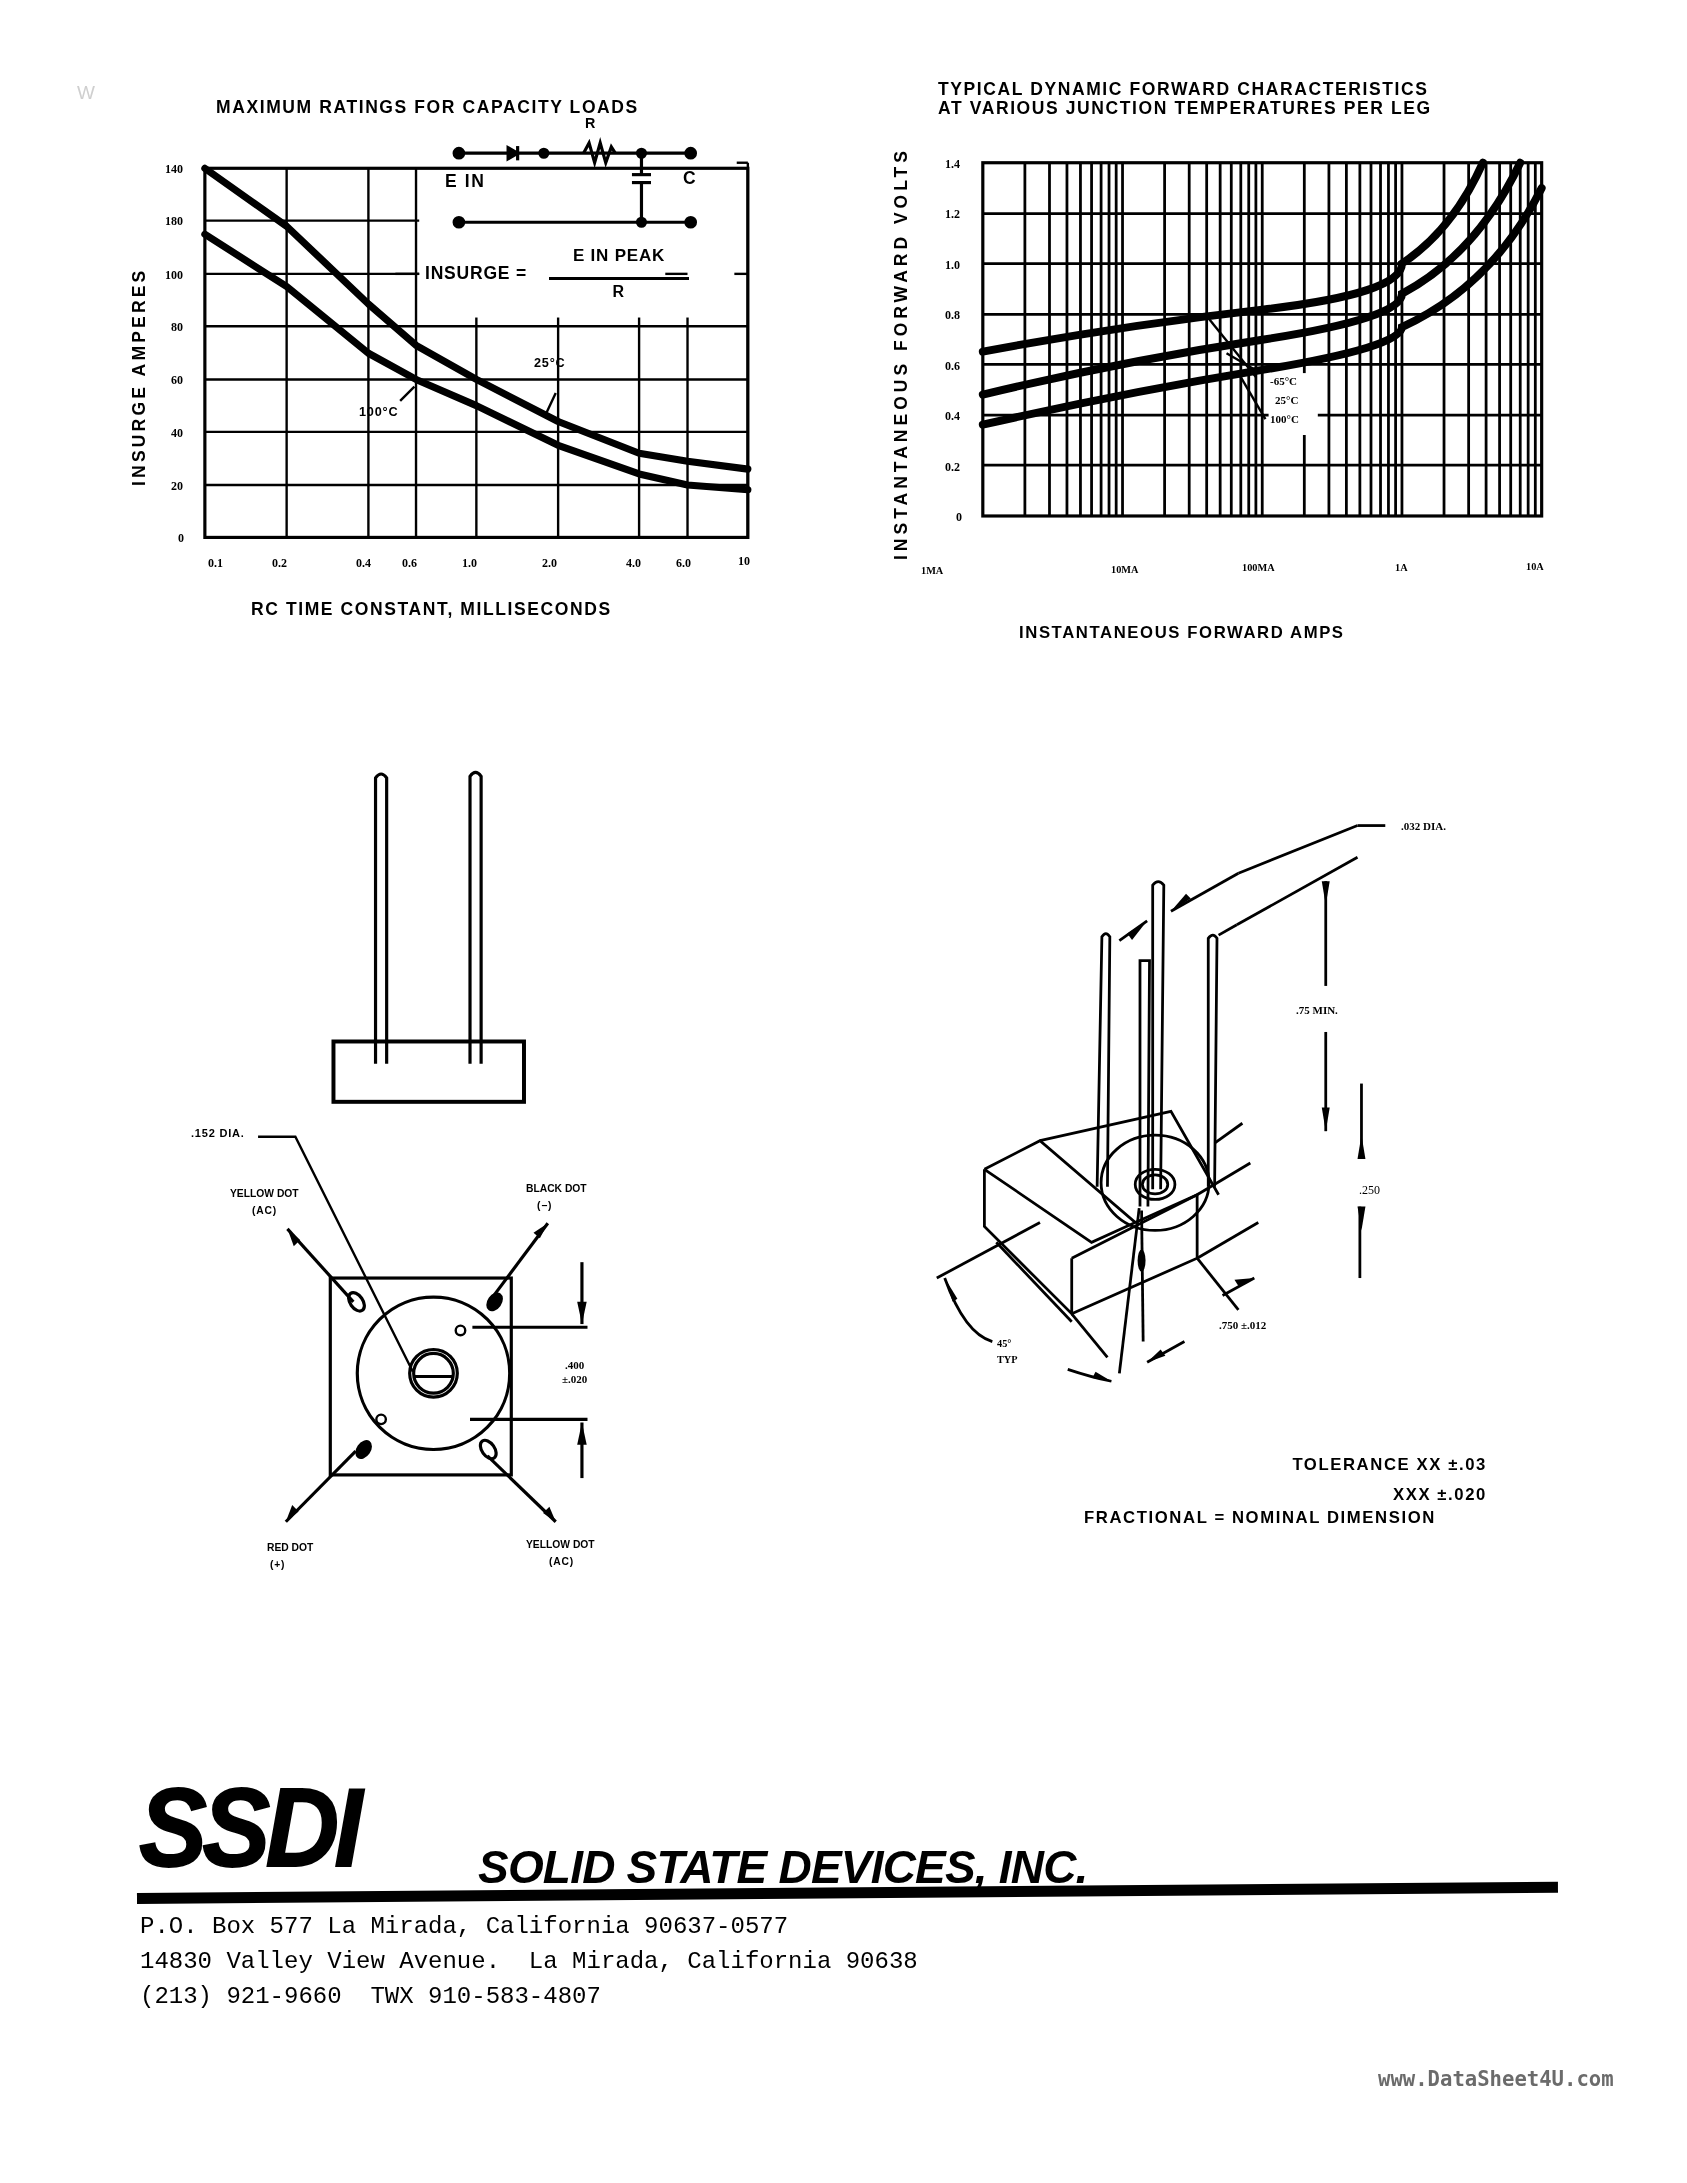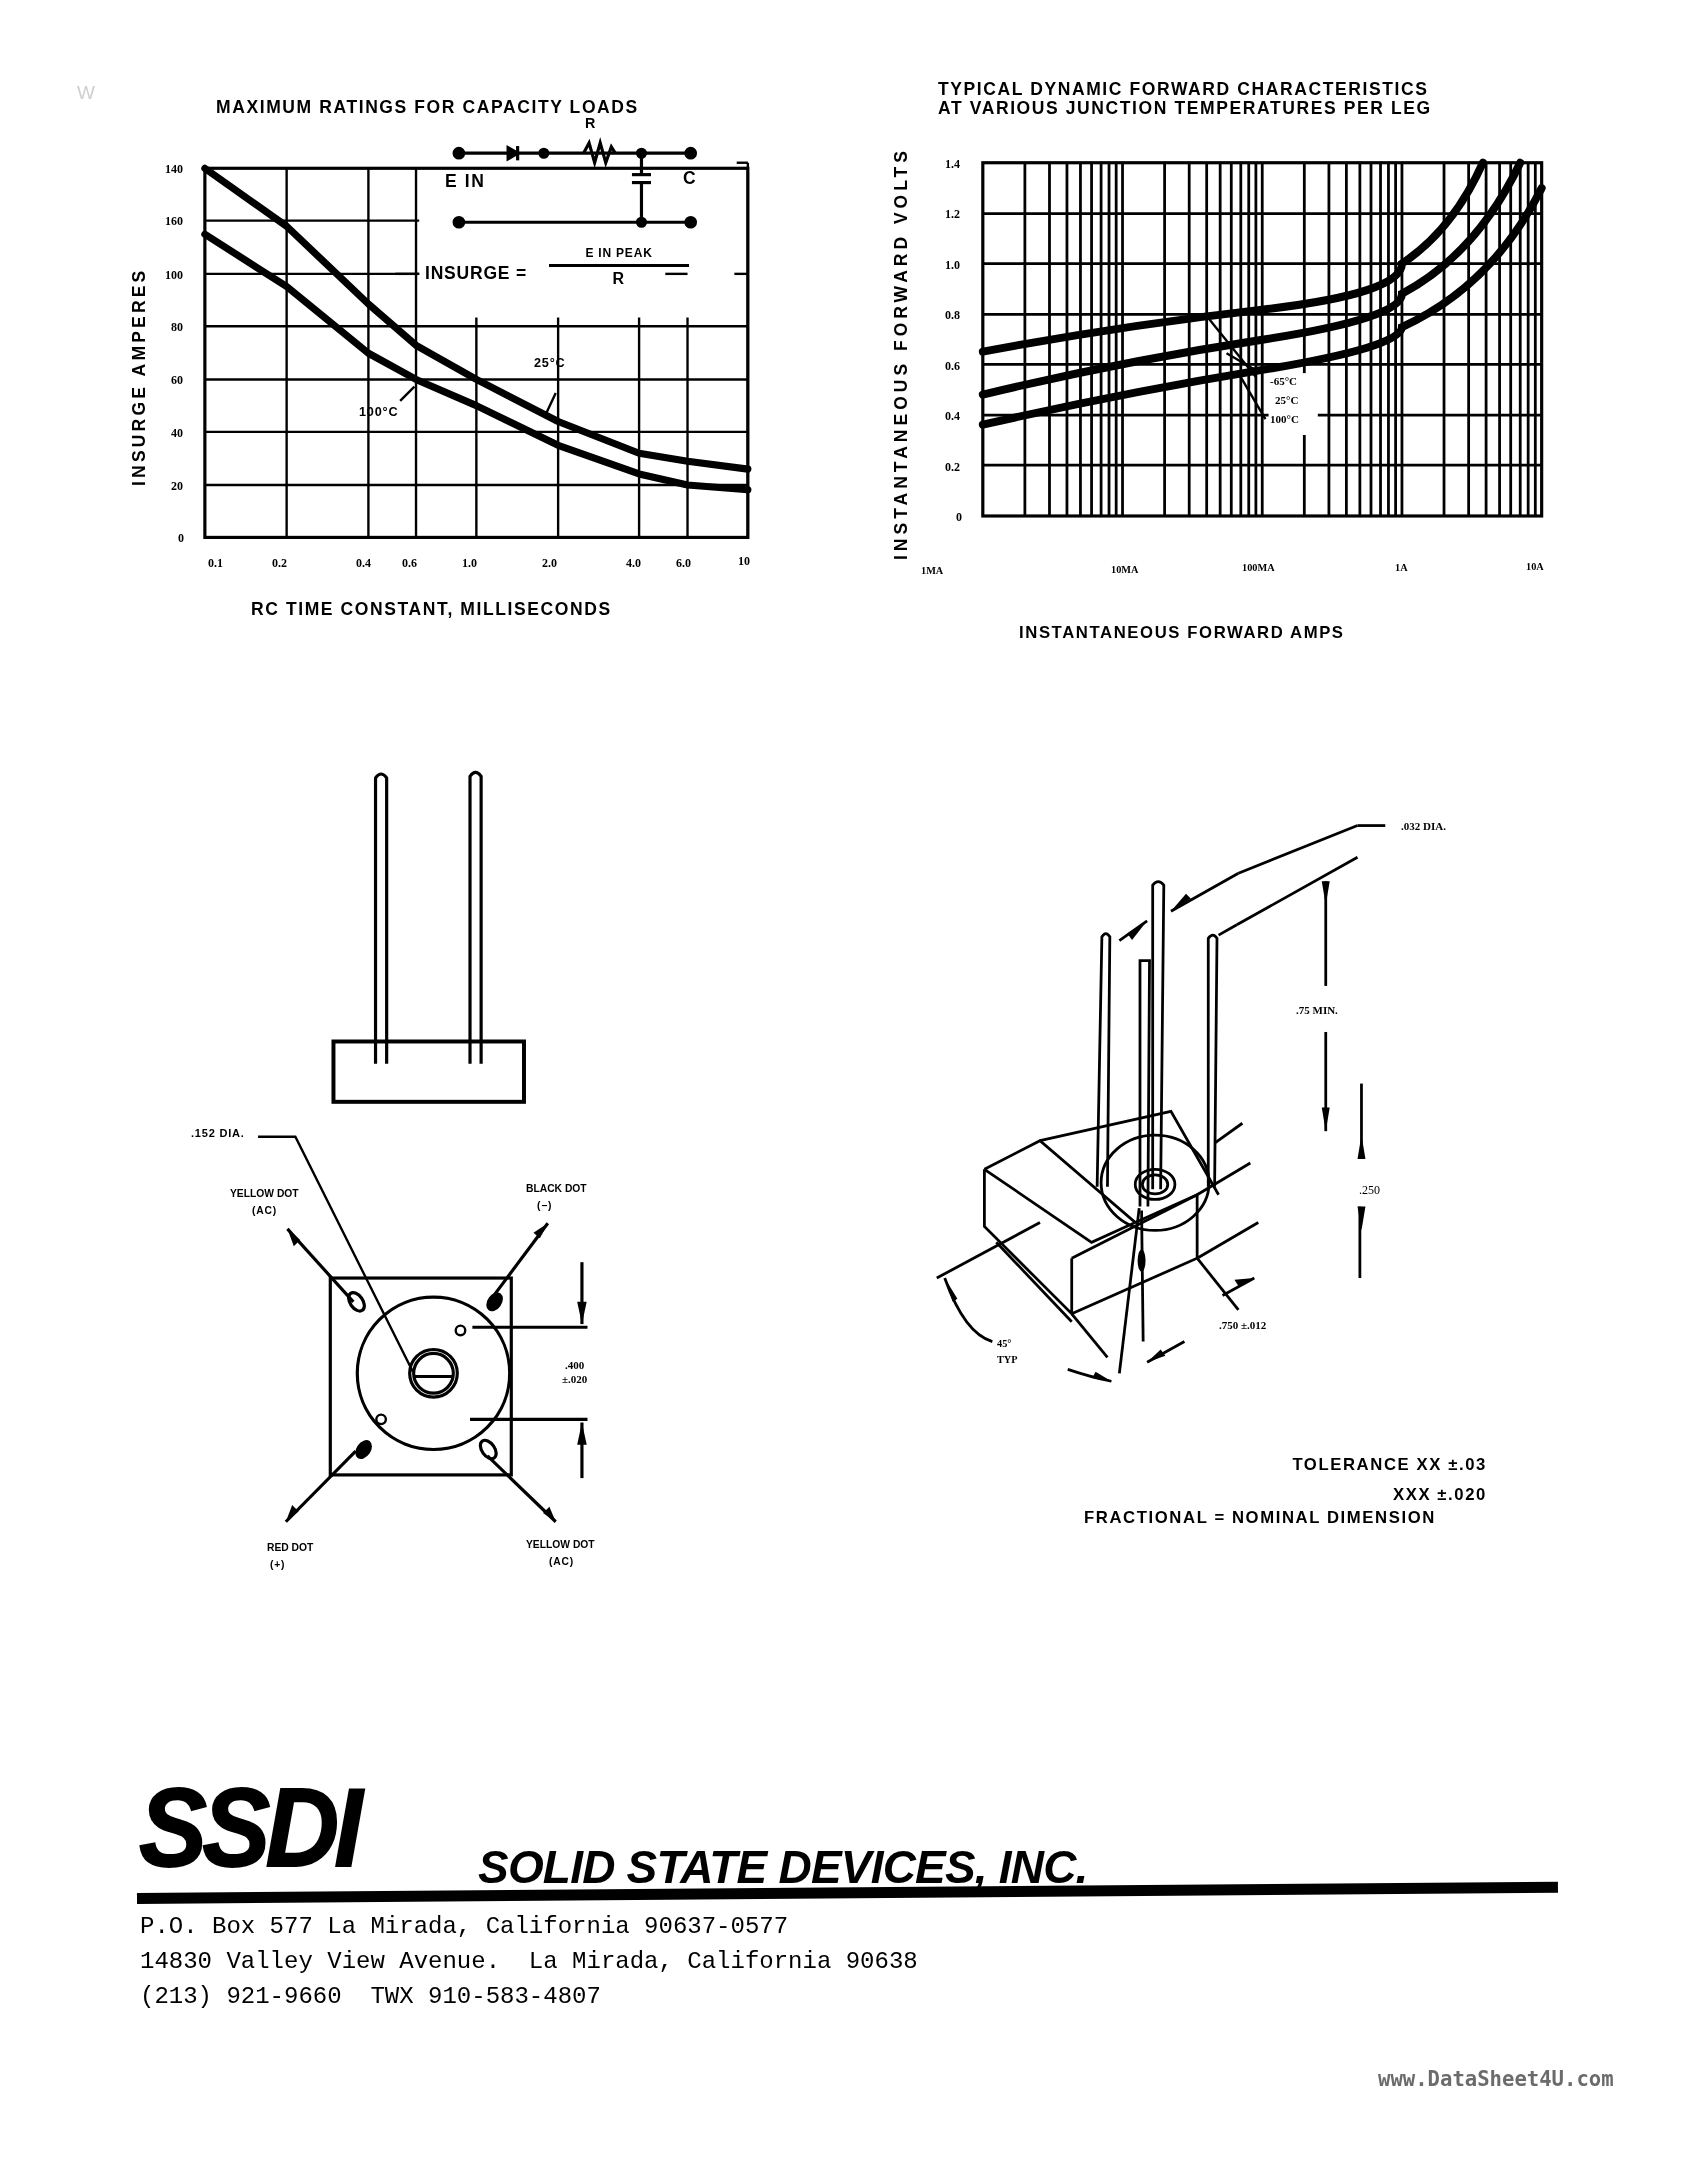--- a/index.html
+++ b/index.html
@@ -18,21 +18,21 @@
 <body>
 
 <div class="abs wm" style="left:77px;top:82px;">W</div>
 
 <div>
   <div class="abs lbl" style="left:216px;top:97px;font-size:17.5px;">MAXIMUM RATINGS FOR CAPACITY LOADS</div>
   <div class="abs lbl vert" style="left:129px;top:486px;font-size:17.5px;letter-spacing:3.2px;">INSURGE AMPERES</div>
   <div class="abs lbl" style="left:251px;top:599px;font-size:17.5px;">RC TIME CONSTANT, MILLISECONDS</div>
 
   <div class="abs tick" style="left:165px;top:162px;">140</div>
-  <div class="abs tick" style="left:165px;top:214px;">160</div>
+  <div class="abs tick" style="left:165px;top:214px;">180</div>
   <div class="abs tick" style="left:165px;top:268px;">100</div>
   <div class="abs tick" style="left:171px;top:320px;">80</div>
   <div class="abs tick" style="left:171px;top:373px;">60</div>
   <div class="abs tick" style="left:171px;top:426px;">40</div>
   <div class="abs tick" style="left:171px;top:479px;">20</div>
   <div class="abs tick" style="left:178px;top:531px;">0</div>
 
   <div class="abs tick" style="left:208px;top:556px;">0.1</div>
   <div class="abs tick" style="left:272px;top:556px;">0.2</div>
   <div class="abs tick" style="left:356px;top:556px;">0.4</div>
@@ -94,21 +94,21 @@
     </g>
     <path d="M735,193 L742,180 L749,205 L756,180 L763,205 L770,185 L775,193" stroke="#000" stroke-width="4" fill="none"></path>
     <line x1="498" y1="345" x2="528" y2="345" stroke="#000" stroke-width="3"></line>
   </svg>
 
   <div class="abs lbl" style="left:585px;top:115px;font-size:14.3px;">R</div>
   <div class="abs lbl" style="left:445px;top:171px;font-size:17.5px;">E IN</div>
   <div class="abs lbl" style="left:683px;top:168px;font-size:17.5px;">C</div>
   <div class="abs lbl" style="left:425px;top:263px;font-size:17.5px;letter-spacing:0.8px;text-align:center;">INSURGE =</div>
   <div class="abs" style="left:549px;top:246px;width:140px;text-align:center;">
-    <div class="lbl" style="font-size:12px;letter-spacing:0.8px;border-bottom:3.2px solid #000;padding-bottom:4px;">E IN PEAK</div>
+    <div class="lbl" style="font-size:17px;letter-spacing:0.8px;border-bottom:3.2px solid #000;padding-bottom:11px;">E IN PEAK</div>
     <div class="lbl" style="font-size:16px;margin-top:3.2px;">R</div>
   </div>
   <div class="abs lbl" style="left:534px;top:356px;font-size:12.7px;letter-spacing:0.8px;">25°C</div>
   <div class="abs lbl" style="left:359px;top:405px;font-size:12.7px;letter-spacing:0.8px;">100°C</div>
 </div>
 
 <div>
   <div class="abs lbl" style="left:938px;top:79px;font-size:17.5px;letter-spacing:1.6px;">TYPICAL DYNAMIC FORWARD CHARACTERISTICS</div>
   <div class="abs lbl" style="left:938px;top:98px;font-size:17.5px;letter-spacing:1.6px;">AT VARIOUS JUNCTION TEMPERATURES PER LEG</div>
   <div class="abs lbl vert" style="left:891px;top:560px;font-size:17.5px;letter-spacing:4px;">INSTANTANEOUS FORWARD VOLTS</div>

